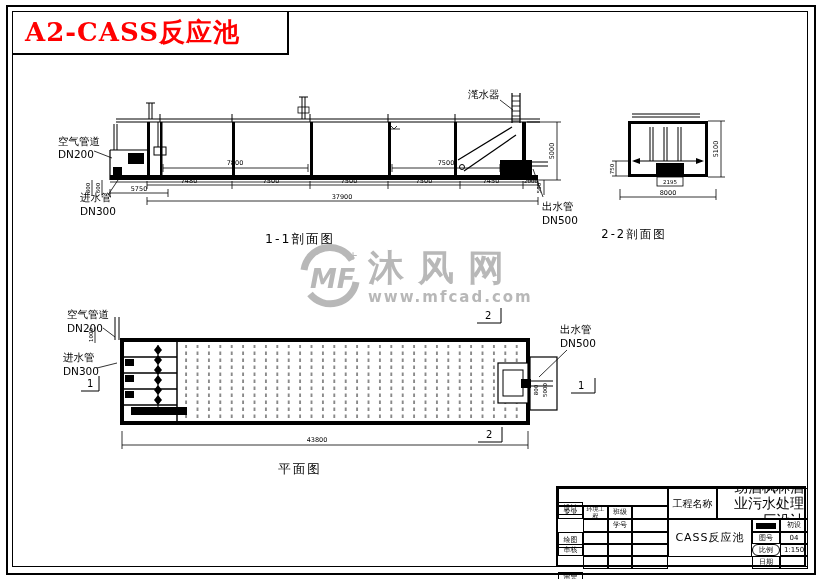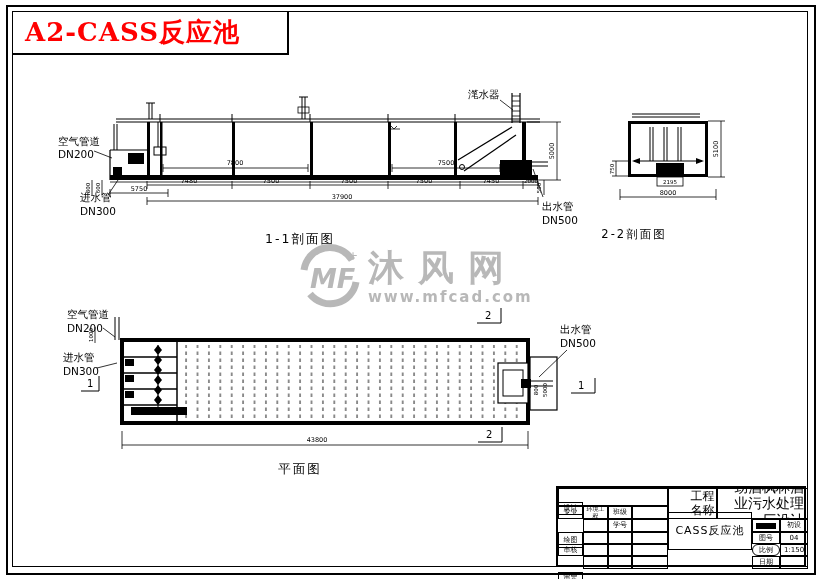--- a/index.html
+++ b/index.html
@@ -28,21 +28,21 @@
   .wm-name{font-size:36px;font-weight:bold;letter-spacing:14px;color:#b8b8b8;line-height:1.1;}
   .wm-url{font-size:15px;font-weight:bold;color:#b8b8b8;letter-spacing:2px;margin-top:0px;}
   .tblock{position:absolute;left:556px;top:486px;width:250px;height:81px;border:2px solid #000;
           box-sizing:border-box;}
   .cell{position:absolute;border:1px solid #000;box-sizing:border-box;
         display:flex;align-items:center;justify-content:center;
         font-size:7px;overflow:hidden;text-align:center;line-height:1.15;}
   .cell.sm{font-size:6px;}
   .cell.big{font-size:11px;letter-spacing:1px;}
   .cell.proj{font-size:14px;text-align:right;justify-content:flex-start;padding:1px 3px;}
-  .cell.pn{font-size:12px;padding-left:20px;}
+  .cell.pn{font-size:10px;}
   .blackbar{width:20px;height:6px;background:#000;}
 </style>
 </head>
 <body>
 
 <div class="page">
   <div class="border-outer"></div>
   <div class="border-inner"></div>
 
   <div class="title-box">
@@ -320,21 +320,21 @@
     <div class="cell" style="left:74px;top:56px;width:36px;height:12px;"></div>
 
     <div class="cell" style="left:0;top:84px;width:25px;height:13px;">审定</div>
     <div class="cell" style="left:25px;top:68px;width:25px;height:13px;"></div>
     <div class="cell" style="left:50px;top:68px;width:24px;height:13px;"></div>
     <div class="cell" style="left:74px;top:68px;width:36px;height:13px;"></div>
 
     <div class="cell pn" style="left:110px;top:0;width:49px;height:31px;">工程名称</div>
     <div class="cell proj" style="left:159px;top:0;width:91px;height:31px;">劲酒枫林酒业污水处理厂设计</div>
 
-    <div class="cell big" style="left:110px;top:24px;width:84px;height:38px;">CASS反应池</div>
+    <div class="cell big" style="left:110px;top:31px;width:84px;height:38px;">CASS反应池</div>
 
     <div class="cell" style="left:194px;top:31px;width:28px;height:13px;">
         <span class="blackbar"></span>
       </div>
     <div class="cell" style="left:222px;top:31px;width:28px;height:13px;">初设</div>
     <div class="cell" style="left:194px;top:44px;width:28px;height:12px;">图号</div>
     <div class="cell" style="left:222px;top:44px;width:28px;height:12px;">04</div>
     <div class="cell" style="left:194px;top:56px;width:28px;height:12px;border-radius:6px;">比例</div>
     <div class="cell" style="left:222px;top:56px;width:28px;height:12px;">1:150</div>
     <div class="cell" style="left:194px;top:68px;width:28px;height:13px;">日期</div>

